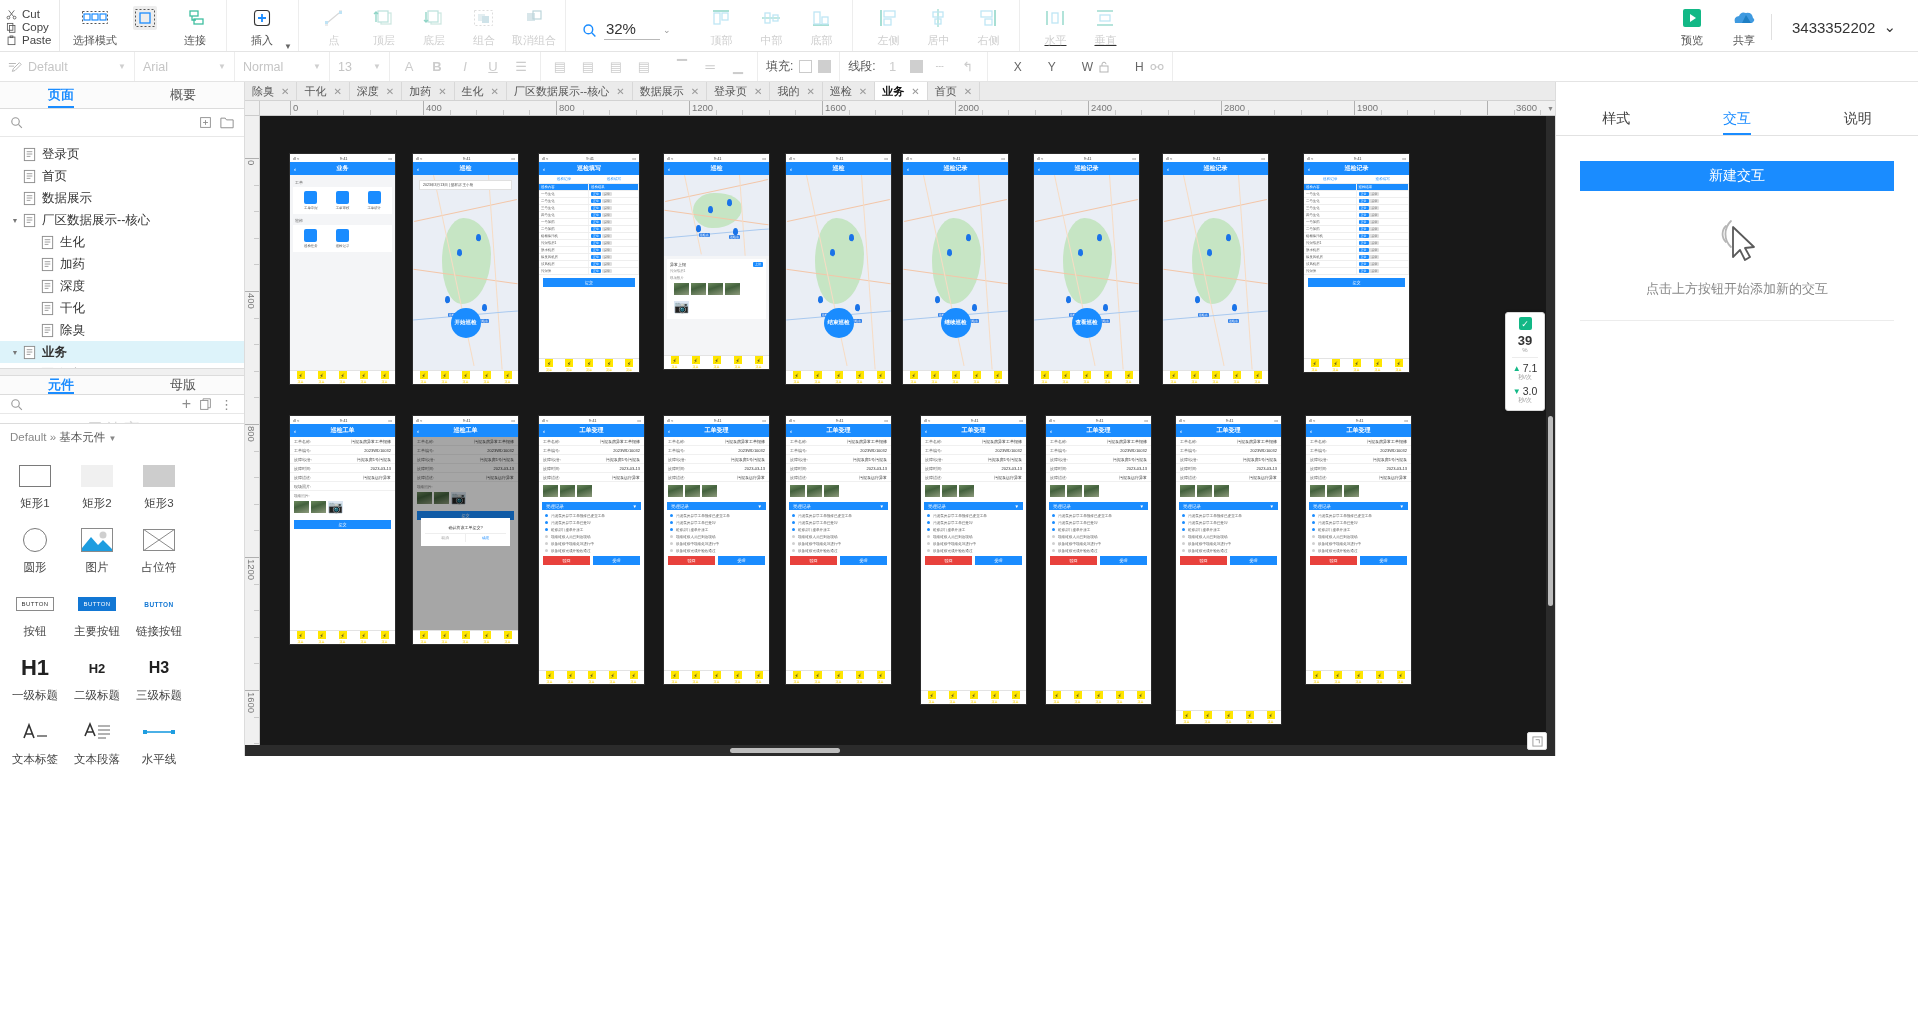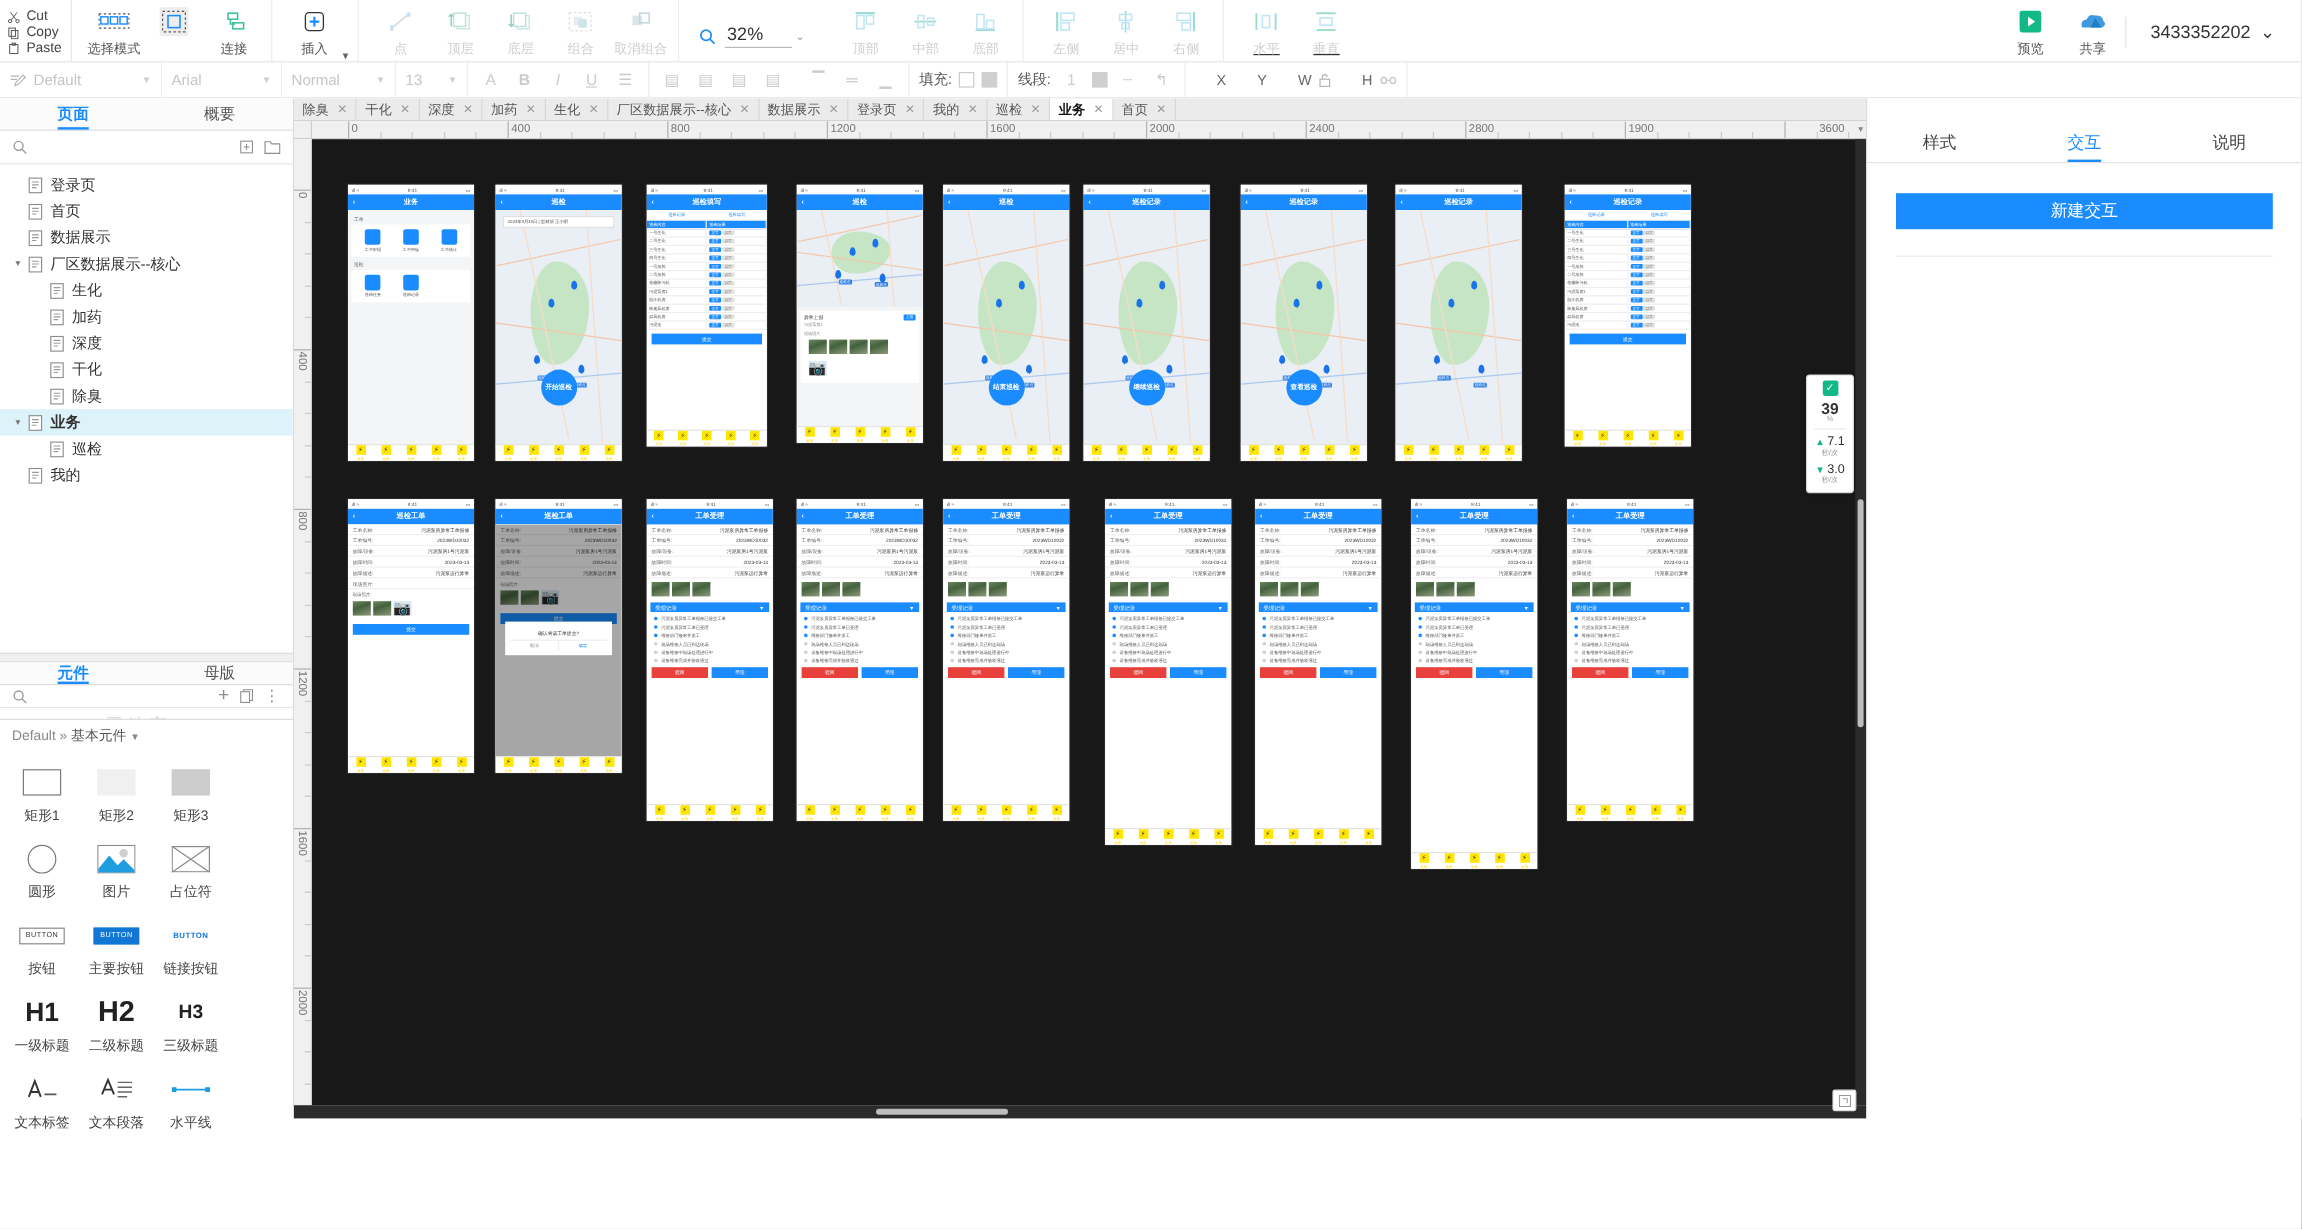--- a/index.html
+++ b/index.html
@@ -5,21 +5,21 @@
 <style>
   * { box-sizing: border-box; margin: 0; padding: 0; }
   html, body {
     width: 1918px; height: 1024px;
     overflow: hidden;
     font-family: "Liberation Sans", "DejaVu Sans", sans-serif;
     font-size: 12px;
     color: #333;
     background: #fff;
   }
-  .app { position: relative; width: 1918px; height: 932px; display: flex; flex-direction: column; }
+  .app { position: relative; width: 1918px; height: 756px; display: flex; flex-direction: column; }
 
   
   .toolbar {
     height: 52px; min-height: 52px;
     display: flex; align-items: stretch;
     background: #fff;
     border-bottom: 1px solid #e4e4e4;
     position: relative;
   }
   .clipboard-col {
@@ -767,21 +767,21 @@
               <div class="wlb">链接按钮</div>
             </div>
             <div class="wcell">
               <div class="wimg">
                 <span class="hh" style="font-size:22px">H1</span>
               </div>
               <div class="wlb">一级标题</div>
             </div>
             <div class="wcell">
               <div class="wimg">
-                <span class="hh" style="font-size:24px">H2</span>
+                <span class="hh" style="font-size:13px">H2</span>
               </div>
               <div class="wlb">二级标题</div>
             </div>
             <div class="wcell">
               <div class="wimg">
                 <span class="hh" style="font-size:16px">H3</span>
               </div>
               <div class="wlb">三级标题</div>
             </div>
             <div class="wcell">
@@ -2346,16 +2346,28 @@
             <span>样式</span>
           </div>
         <div class="rtab act">
             <span>交互</span>
           </div>
         <div class="rtab">
             <span>说明</span>
           </div>
       </div>
       <div class="newbtn">新建交互</div>
+      <div class="emptywrap">
+        <span>
+          <svg width="56" height="50" viewBox="0 0 56 50">
+            <g fill="none" stroke="#b6b6b6" stroke-width="1.8" stroke-linecap="round">
+              <path d="M22 6 a18 18 0 0 0 0 26"></path>
+              <path d="M17 11 a11 11 0 0 0 0 16"></path>
+            </g>
+            <path d="M24 12 L24 42 L31 35 L36 45 L41 42 L36 33 L45 32 Z" fill="#fff" stroke="#5a5a5a" stroke-width="1.8" stroke-linejoin="round"></path>
+          </svg>
+        </span>
+        <div class="emptytext">点击上方按钮开始添加新的交互</div>
+      </div>
       <div class="rdiv"></div>
     </div>
   </div>
 </div>
 
 </body></html>

